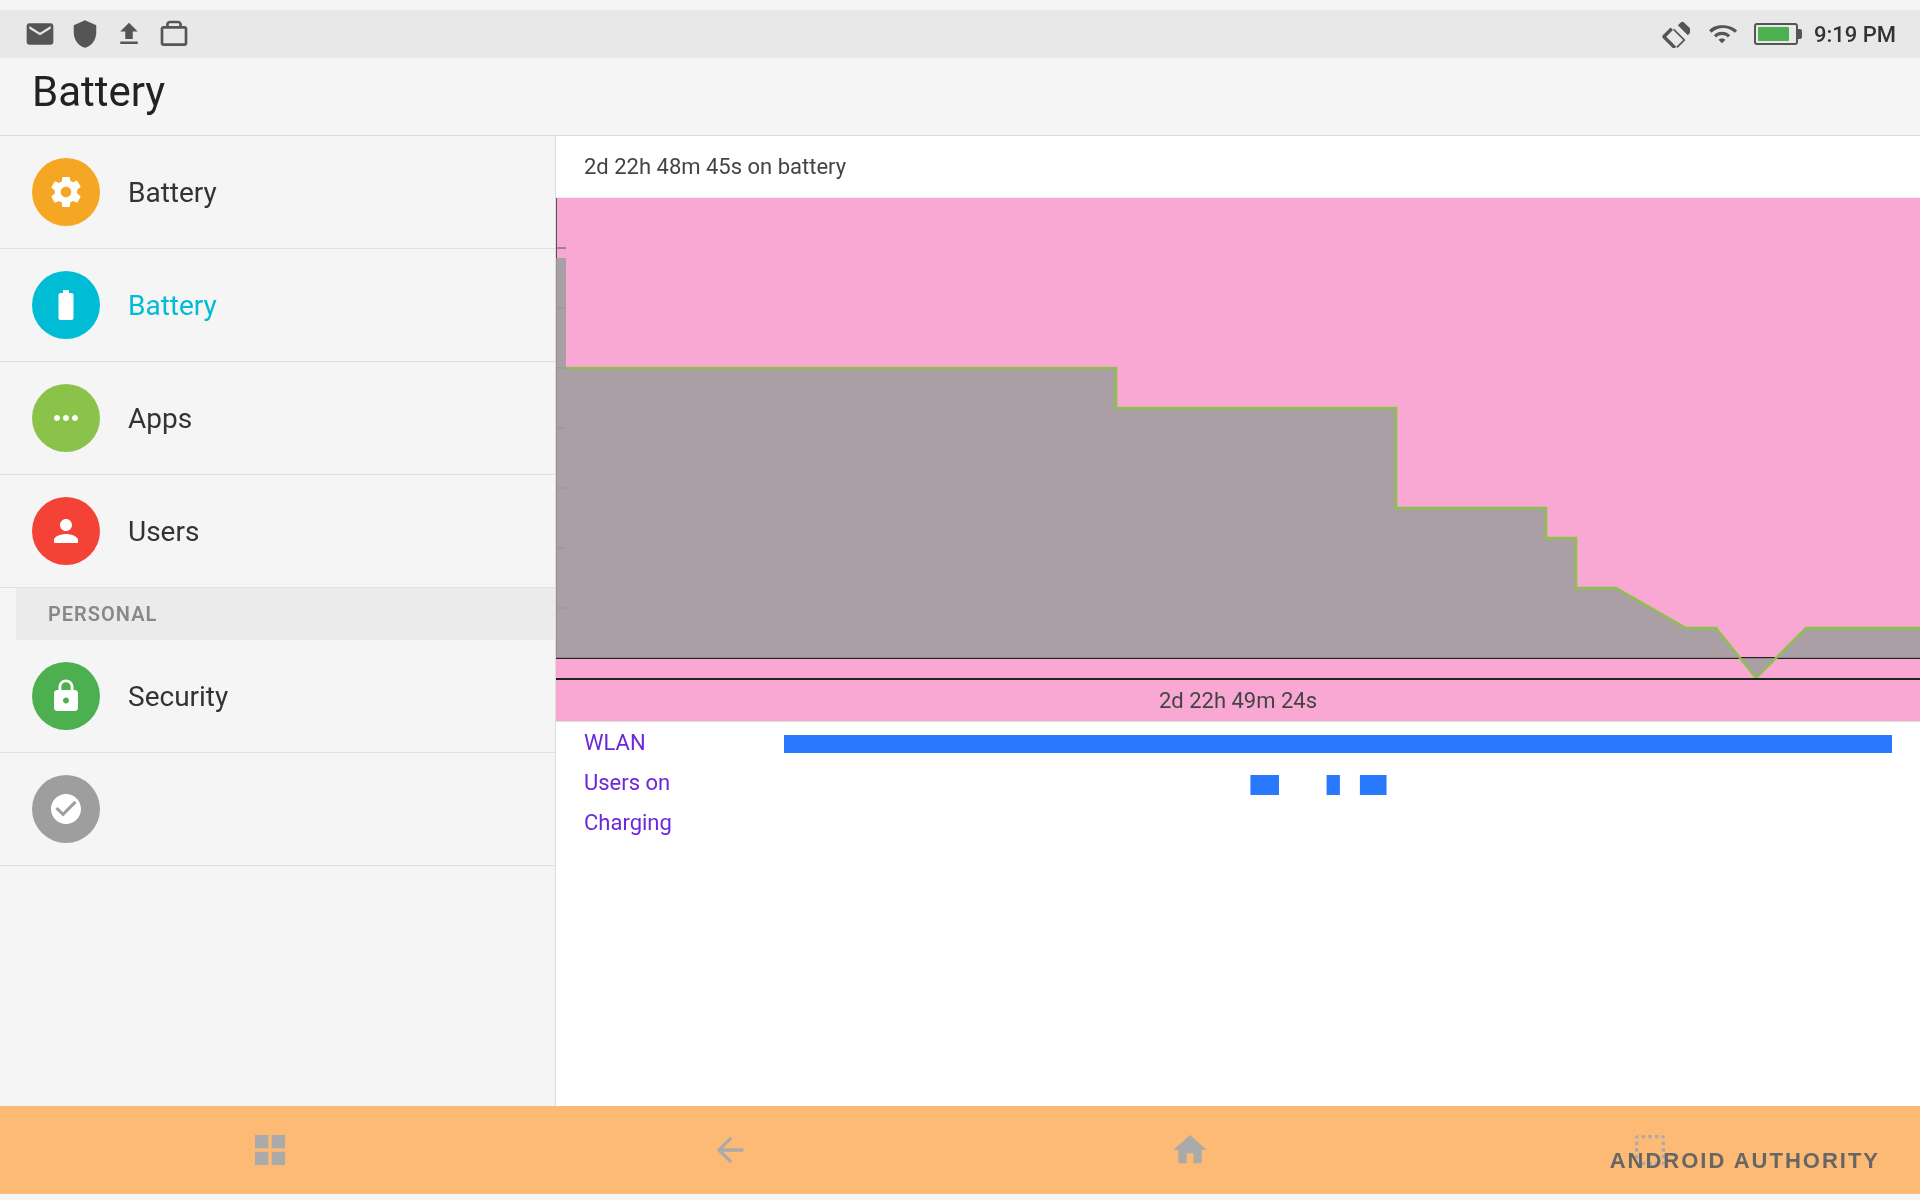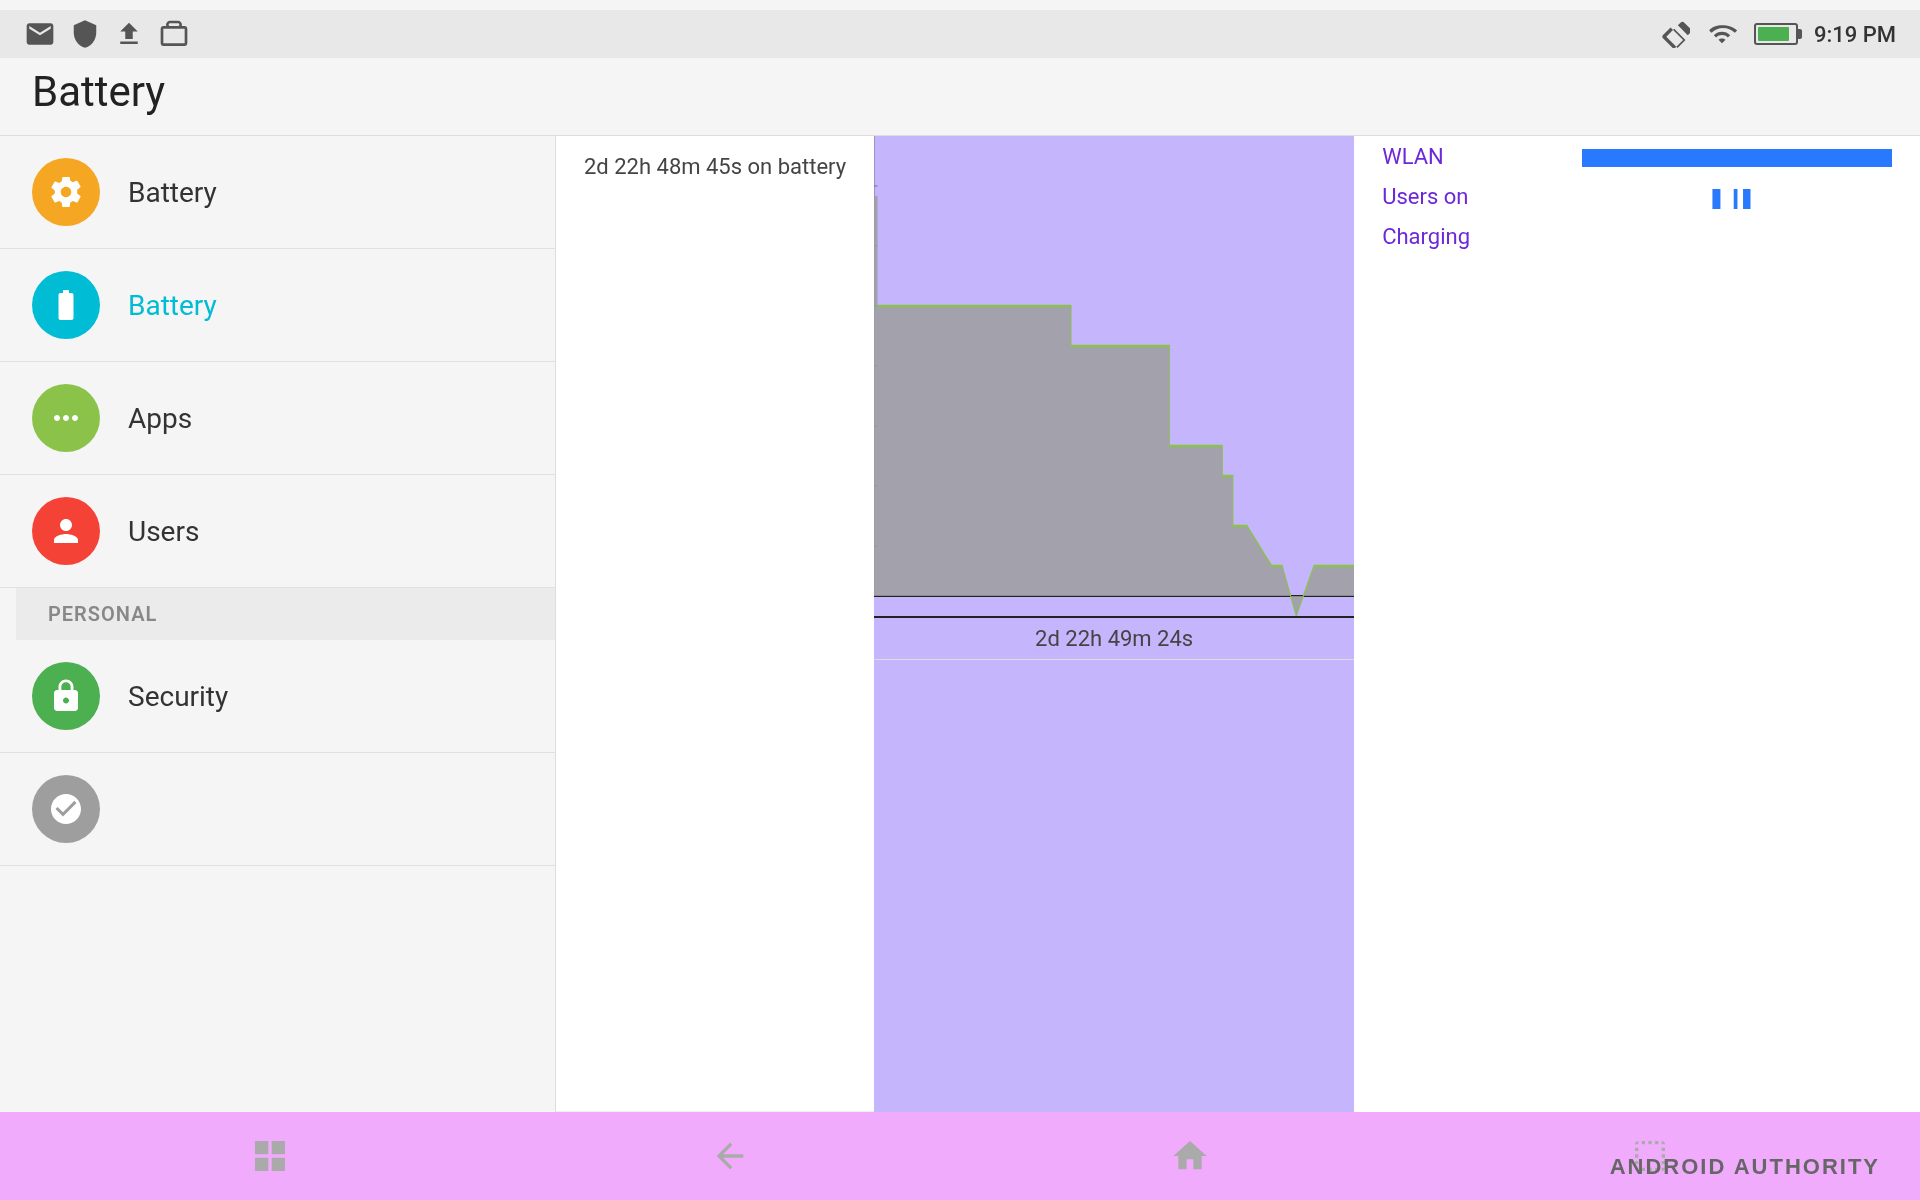--- a/index.html
+++ b/index.html
@@ -116,35 +116,36 @@
       font-size: 28px;
       color: #333;
     }
 
     
     #right-panel {
       flex: 1;
       background: white;
       overflow-y: auto;
       display: flex;
+      flex-direction: column;
     }
 
     
     .battery-duration {
       padding: 18px 28px;
       font-size: 22px;
       color: #444;
       border-bottom: 1px solid #eee;
     }
 
     
     .battery-chart-container {
       position: relative;
       flex: 0 0 480px;
-      background: #c4b5fd;
+      background: #f9a8d4;
     }
 
     .battery-chart-svg-wrapper {
       width: 100%;
       height: 480px;
       position: relative;
     }
 
     .chart-time-label {
       text-align: center;
@@ -179,23 +180,23 @@
     }
     .timeline-full-bar {
       width: 100%;
       height: 14px;
       background: #2979ff;
     }
 
     
     #nav-bar {
       position: absolute;
-      bottom: 0; left: 0; right: 0;
+      bottom: 6px; left: 0; right: 0;
       height: 88px;
-      background: #f0abfc;
+      background: #fdba74;
       display: flex;
       align-items: center;
       justify-content: space-around;
       padding: 0 40px;
     }
     .nav-btn {
       color: #ccc;
       display: flex;
       align-items: center;
       justify-content: center;

